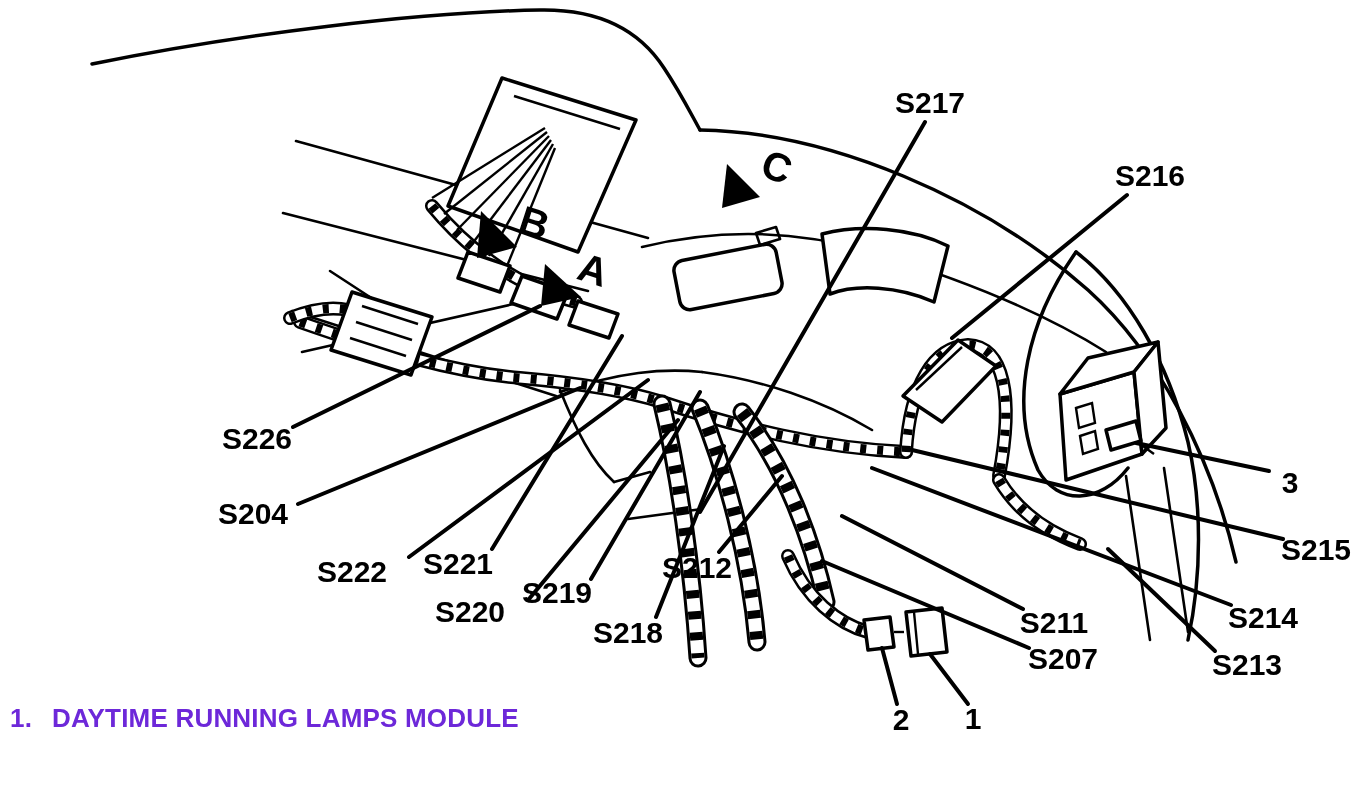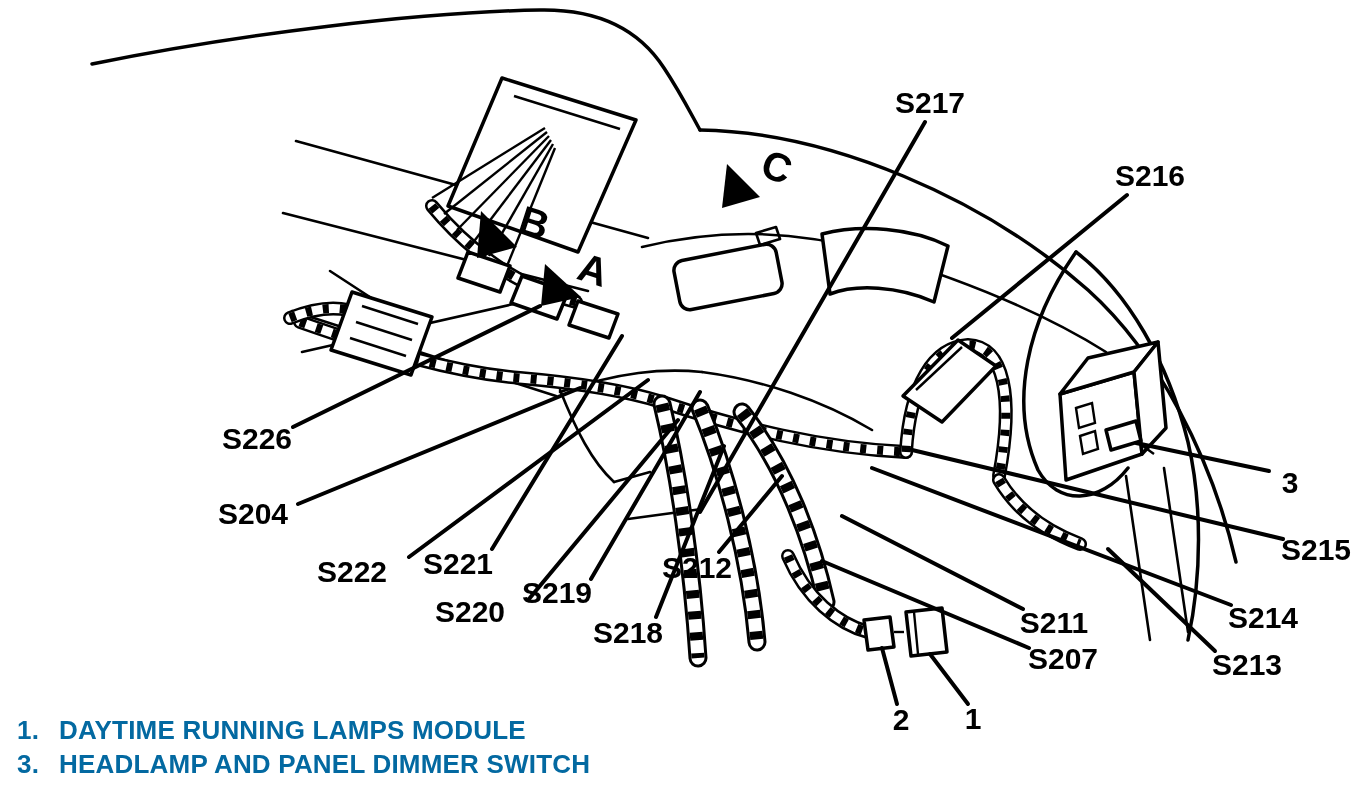--- a/index.html
+++ b/index.html
@@ -13,21 +13,21 @@
   .tube-outer{fill:none;stroke:#000;stroke-width:19;stroke-linecap:round;}
   .tube-core{fill:none;stroke:#fff;stroke-width:13;stroke-linecap:round;}
   .tube-bands{fill:none;stroke:#000;stroke-width:13;stroke-dasharray:8 13;stroke-linecap:butt;}
   .tube--thin.tube-outer{stroke-width:14;}
   .tube--thin.tube-core{stroke-width:9;}
   .tube--thin.tube-bands{stroke-width:9;stroke-dasharray:6 11;}
   .leader{stroke:#000;stroke-width:4;stroke-linecap:round;fill:none;}
   .slabel{font:bold 30px "Liberation Sans",sans-serif;fill:#000;text-anchor:middle;}
   .vtri{fill:#000;stroke:none;}
   .vletter{font:bold 40px "Liberation Sans",sans-serif;fill:#000;text-anchor:middle;}
-  .legend{position:absolute;left:17px;top:701px;color:#0369a1;margin-top:12px;}
+  .legend{position:absolute;left:10px;top:701px;color:#6d28d9;}
   .legend-row{font:bold 26px/34px "Liberation Sans",sans-serif;white-space:nowrap;
               letter-spacing:0.2px;}
   .legend-num{display:inline-block;width:42px;}
 </style>
 </head>
 <body>
 
 <svg id="diagram" width="1360" height="810" viewBox="0 0 1360 810">
 
   <g>
@@ -167,16 +167,13 @@
       <text x="530" y="236" class="vletter" transform="rotate(18 530 236)">B</text>
       <polygon points="722,208 727,164 760,197" class="vtri"></polygon>
       <text x="772" y="180" class="vletter" transform="rotate(20 772 180)">C</text>
     </g>
 </svg>
 
 <div class="legend">
   <div class="legend-row">
     <span class="legend-num">1.</span><span>DAYTIME RUNNING LAMPS MODULE</span>
   </div>
-  <div class="legend-row">
-    <span class="legend-num">3.</span><span>HEADLAMP AND PANEL DIMMER SWITCH</span>
-  </div>
 </div>
 
 </body></html>

